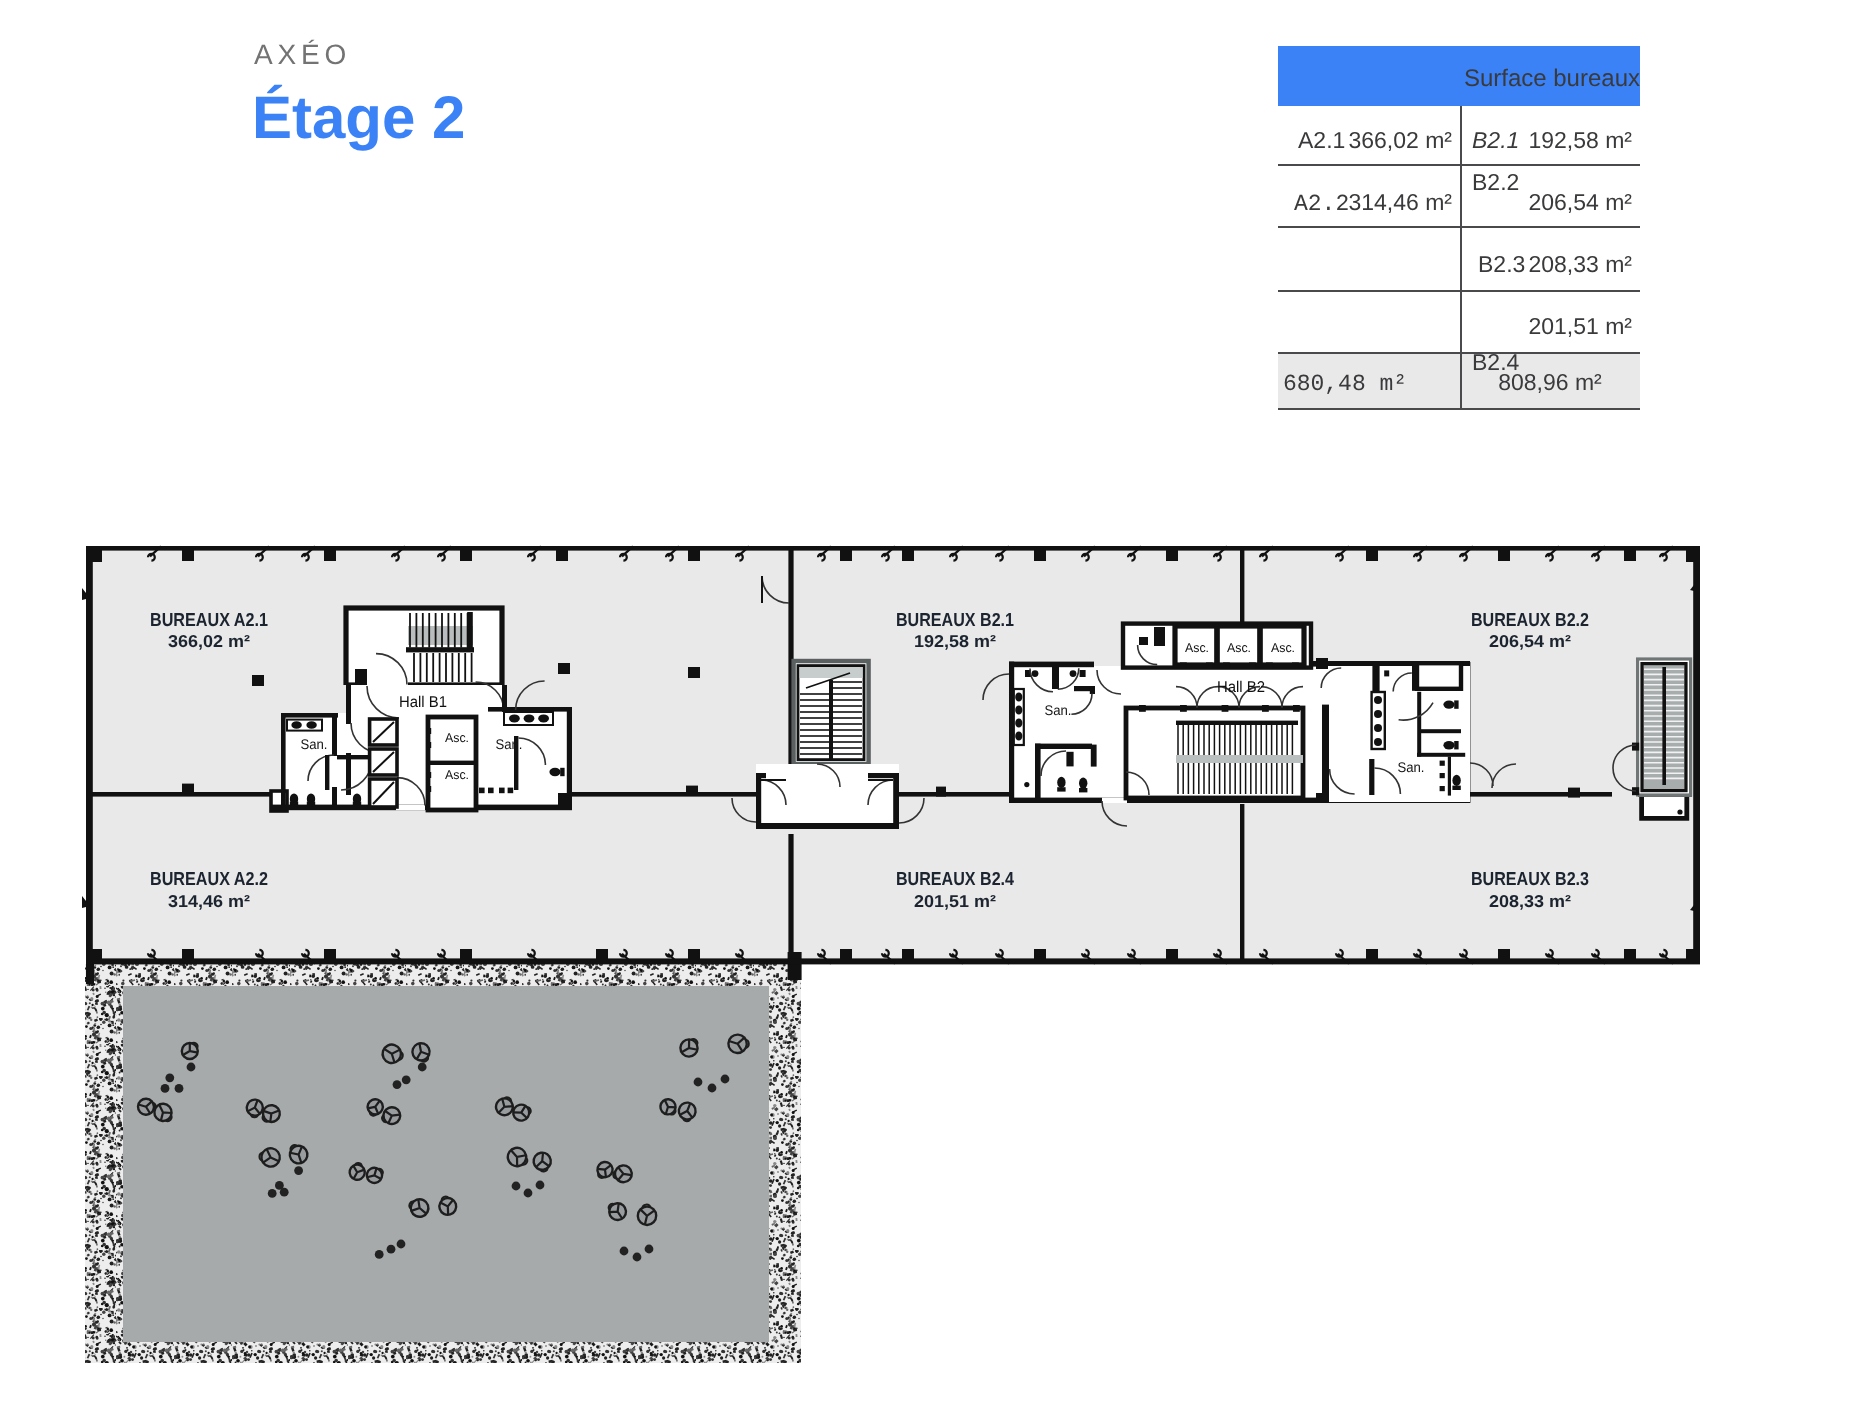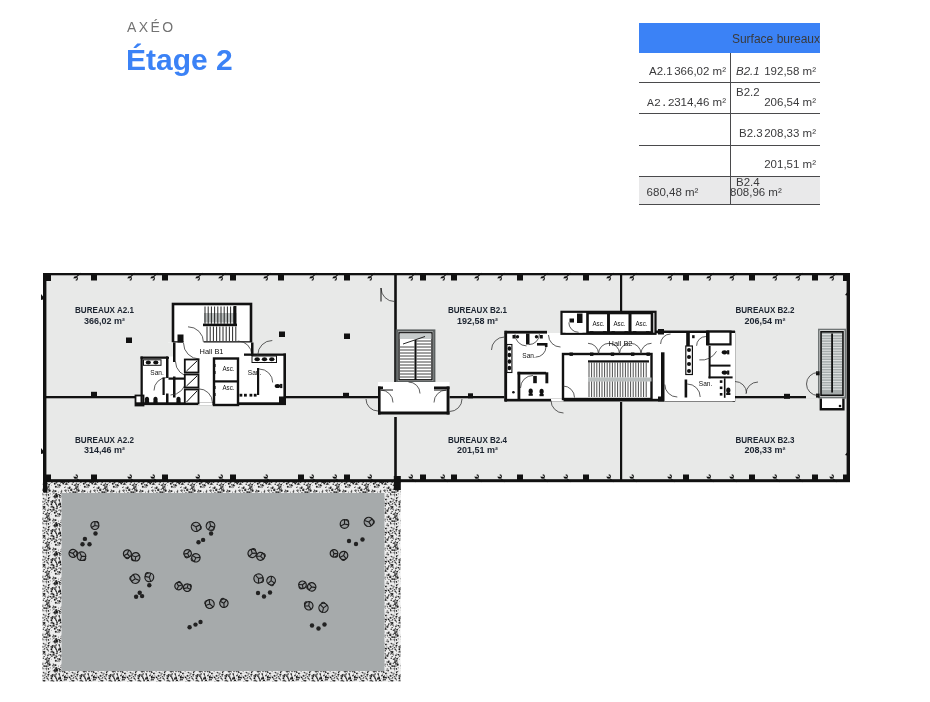--- a/index.html
+++ b/index.html
@@ -38,22 +38,22 @@
 
   <div class="abs" style="left:97px;top:63px;">B2.2</div>
   <div class="abs" style="right:4px;top:72.5px;">206,54 m²</div>
 
   <div class="abs" style="left:100px;top:103.5px;">B2.3</div>
   <div class="abs" style="right:4px;top:103.5px;">208,33 m²</div>
 
   <div class="abs" style="left:97px;top:134.5px;margin-top:18px;">B2.4</div>
   <div class="abs" style="right:4px;top:134.5px;">201,51 m²</div>
 
-  <div class="abs" style="left:0px;top:162.5px;width:67px;text-align:center;">680,48 m²</div>
-  <div class="abs" style="left:91px;top:162.5px;width:90px;text-align:left;">808,96 m²</div>
+  <div class="abs" style="left:0px;top:162.5px;width:67px;text-align:center;font-family:Liberation Mono, monospace;">680,48 m²</div>
+  <div class="abs" style="left:91px;top:162.5px;width:90px;text-align:center;">808,96 m²</div>
 </div>
 
 <svg class="abs" style="left:0;top:0;" width="930" height="702" viewBox="0 0 930 702">
 <defs>
   <pattern id="spk" width="29" height="29" patternUnits="userSpaceOnUse">
     <rect width="29" height="29" fill="#ededed"></rect>
     <circle cx="17.7" cy="21.3" r="0.68" fill="#333"></circle>
     <circle cx="27.3" cy="18.5" r="0.68" fill="#333"></circle>
     <circle cx="6.4" cy="15.3" r="0.50" fill="#1a1a1a"></circle>
     <circle cx="7.4" cy="26.5" r="0.91" fill="#888"></circle>

